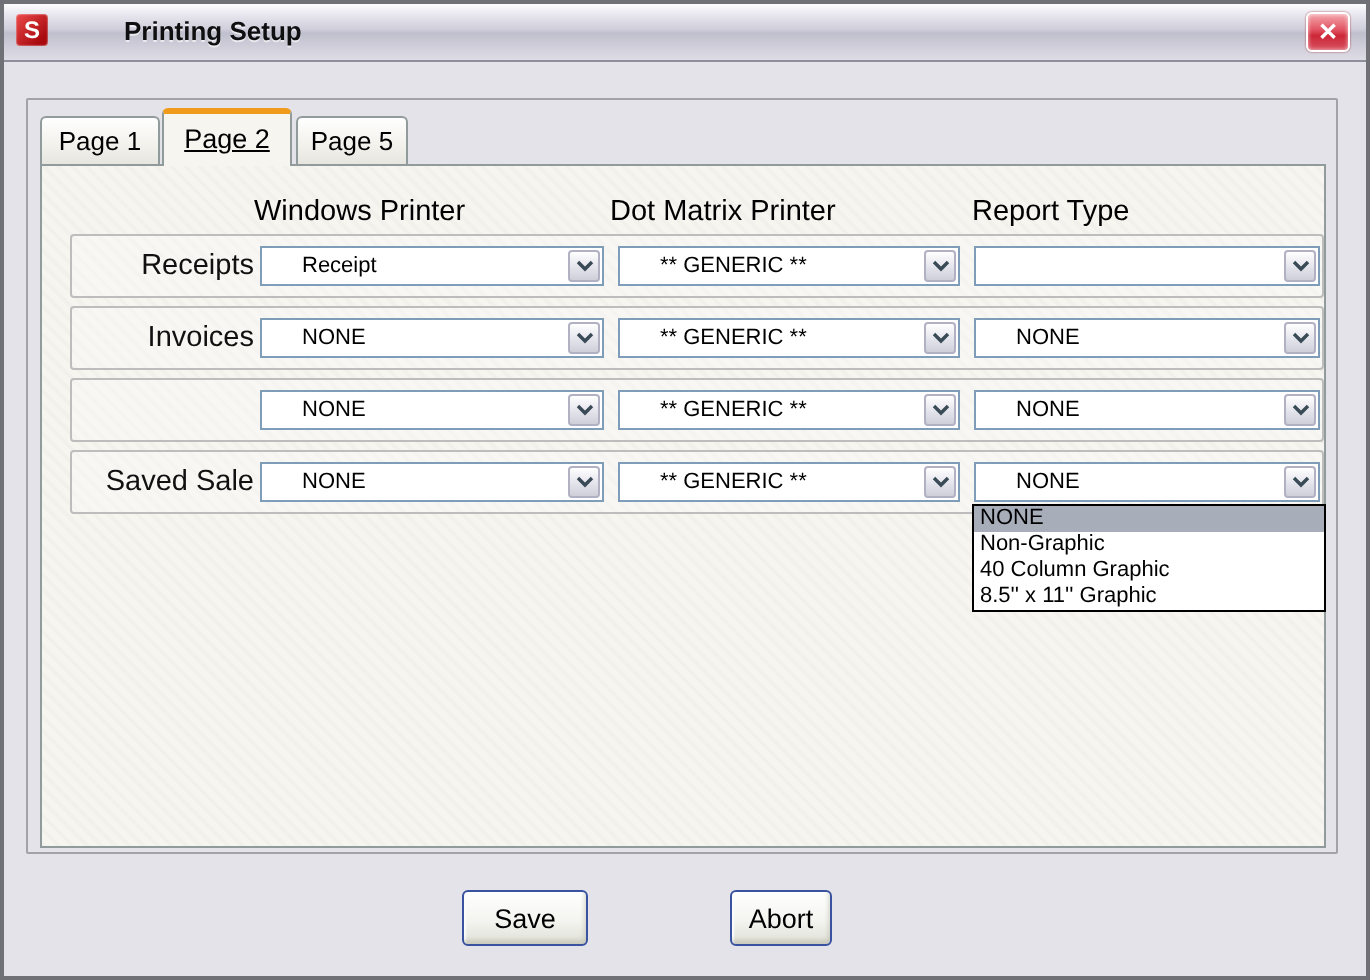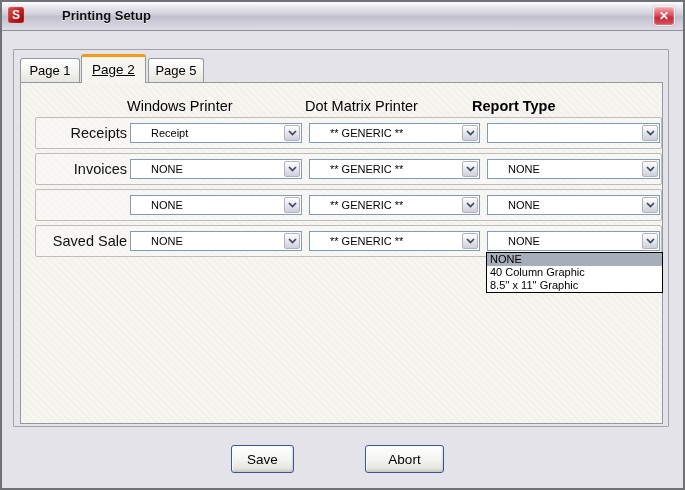--- a/index.html
+++ b/index.html
@@ -52,21 +52,21 @@
   .drop-list{position:absolute;left:484px;top:250px;width:177px;border:1px solid #000;background:#fff;
     z-index:9;box-sizing:border-box;}
   .drop-item{height:13px;line-height:13px;font-size:11px;padding-left:3px;color:#000;white-space:nowrap;cursor:pointer;}
   .drop-item.highlight{background:#A7ADB9;}
   
   .xp-btn{position:absolute;top:443px;height:28px;border:1px solid #3A53A0;border-radius:3px;
     background:linear-gradient(180deg,#FFFFFF 0%,#F4F4F0 55%,#E0E0D8 100%);
     box-shadow:inset -1px -2px 2px rgba(160,160,140,.35), inset 1px 1px 1px #fff;
     font-size:13.5px;color:#000;cursor:pointer;font-family:"Liberation Sans",sans-serif;}
   .save-btn{left:229px;width:63px;}
-  .abort-btn{left:363px;width:79px;}
+  .abort-btn{left:363px;width:51px;}
 </style>
 </head>
 <body>
 
 <div class="window">
 
   <div class="titlebar">
     <span class="app-icon">S</span>
     <span class="title-text">Printing Setup</span>
     <button class="close-btn">
@@ -77,21 +77,21 @@
   <div class="outer-panel"></div>
 
   <div class="tab inactive tab1">Page 1</div>
   <div class="tab active">Page 2</div>
   <div class="tab inactive tab3">Page 5</div>
 
   <div class="tab-content"></div>
 
   <div class="col-header" style="left:125px;">Windows Printer</div>
   <div class="col-header" style="left:303px;">Dot Matrix Printer</div>
-  <div class="col-header" style="left:470px;font-weight:bold;">Report Type</div>
+  <div class="col-header" style="left:484px;">Report Type</div>
 
   <div class="row-box" style="top:115px;"></div>
   <div class="row-box" style="top:151px;"></div>
   <div class="row-box" style="top:187px;"></div>
   <div class="row-box" style="top:223px;"></div>
 
   <div class="row-label" style="top:115px;">Receipts</div>
   <div class="row-label" style="top:151px;">Invoices</div>
   <div class="row-label" style="top:223px;">Saved Sale</div>
 
@@ -189,20 +189,21 @@
     <span class="combo-text">NONE</span>
     <span class="combo-btn">
         <svg width="9" height="6" viewBox="0 0 9 6">
           <polyline points="1,1 4.5,4.5 8,1" fill="none" stroke="#3A4A56" stroke-width="1.7"></polyline>
         </svg>
       </span>
   </div>
 
   <div class="drop-list">
     <div class="drop-item highlight">NONE</div>
+    <div class="drop-item">Non-Graphic</div>
     <div class="drop-item">40 Column Graphic</div>
     <div class="drop-item">8.5'' x 11'' Graphic</div>
   </div>
 
   <button class="xp-btn save-btn">Save</button>
   <button class="xp-btn abort-btn">Abort</button>
 
 </div>
 
 </body></html>

